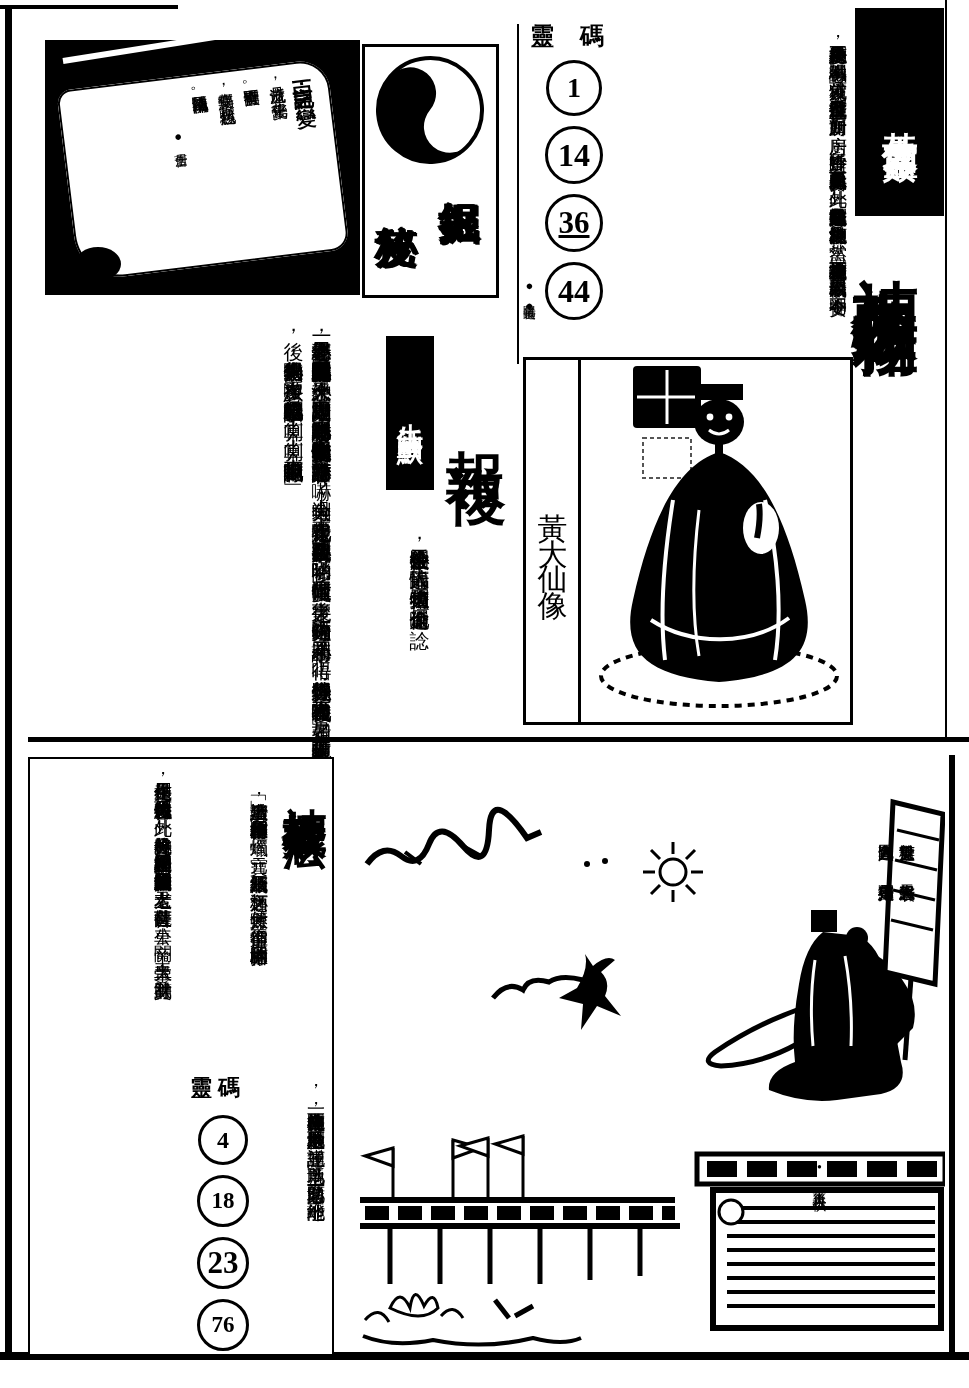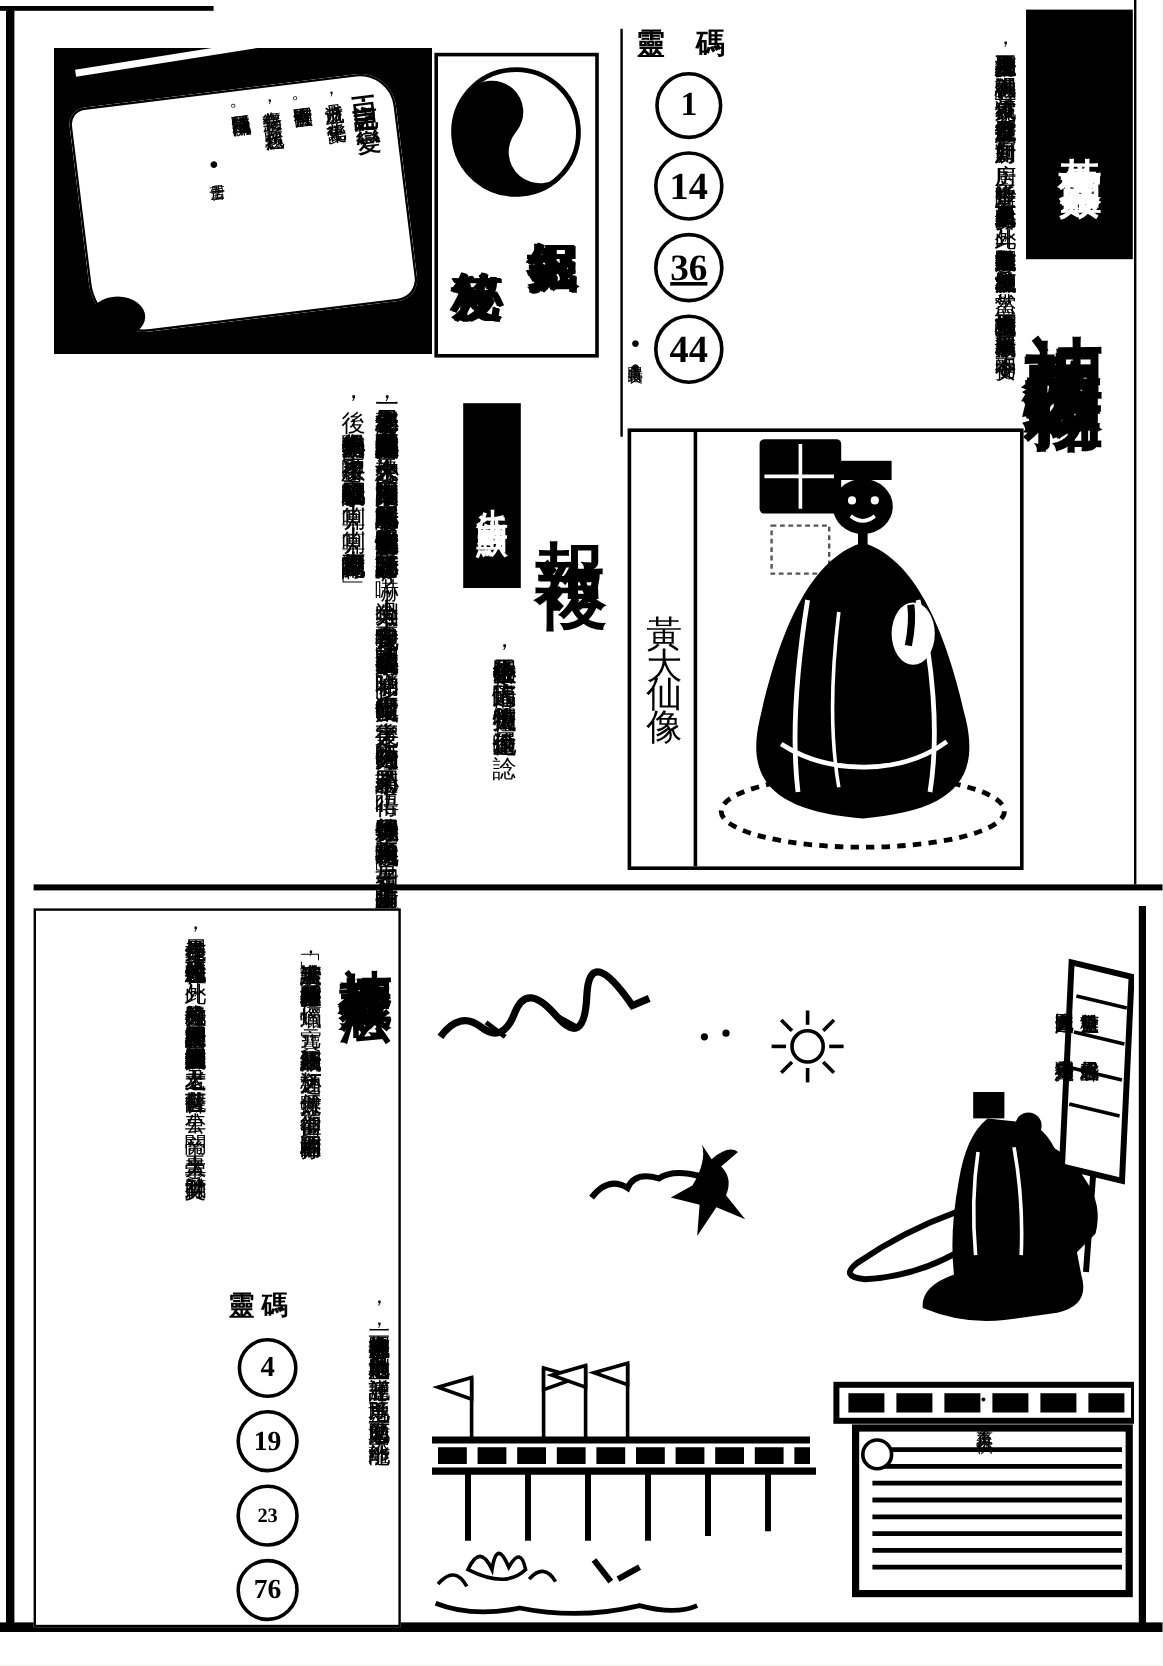--- a/index.html
+++ b/index.html
@@ -139,22 +139,22 @@
 
   <div class="abs frame" style="left:28px;top:757px;width:302px;height:595px;border-width:2px;">
     <div class="abs v pl-title" style="right:6px;top:12px;height:286px;">神柜擺放有法</div>
     <div class="abs v pl-txt" style="right:62px;top:10px;width:100px;height:294px;text-indent:20px;">土瓜灣「土嬸」讀者，你將神柜中間一格用作擺放檀香、蠟燭、元寶、紙錢及細酒瓶、酒杯之類，雖然方便，但卻不適當，因神柜中間的一格亦</div>
     <div class="abs v pl-txt" style="left:4px;top:10px;width:140px;height:294px;">是用作供奉社先，怎可以用雜物去代替祖先？此外，你將祖先神位升級，與神明同擺在上格是錯誤的，因上格只用作擺放天界或解脫界的神明（如黃大仙、太上老君、觀世音菩薩、車公、關帝、玉皇大帝、文武財神等）</div>
 
 
     <div class="abs" style="left:160px;top:314px;width:64px;height:270px;">
       <div class="pl-lingma-label">靈碼</div>
       <div class="num-circle" style="width:44px;height:44px;font-size:24px;margin:12px 0 0 8px;">4</div>
-      <div class="num-circle" style="width:46px;height:46px;font-size:23px;margin:10px 0 0 7px;">19</div>
-      <div class="num-circle" style="width:46px;height:46px;font-size:17px;margin:10px 0 0 7px;">23</div>
+      <div class="num-circle" style="width:46px;height:46px;font-size:23px;margin:10px 0 0 7px;">18</div>
+      <div class="num-circle" style="width:46px;height:46px;font-size:31px;margin:10px 0 0 7px;">23</div>
       <div class="num-circle" style="width:46px;height:46px;font-size:23px;margin:10px 0 0 7px;">76</div>
     </div>
 
     <div class="abs v pl-txt2" style="right:4px;top:322px;width:98px;height:258px;">，而祖先神位應放在中間一格，最下一格則是地主財神，並應謹記，既爲「地主」，必須緊貼地面，不能離地。</div>
   </div>
 
   <svg class="abs" style="left:345px;top:760px;" width="600" height="592" viewBox="0 0 600 592">
     <g stroke="#000" fill="none">
       <path d="M22,104 q16,-22 34,-8 t28,-12 t34,2 t26,-16 t38,8 l14,-6" stroke-width="6"></path>
       <path d="M60,92 l16,12 M118,86 l18,10" stroke-width="4"></path>

